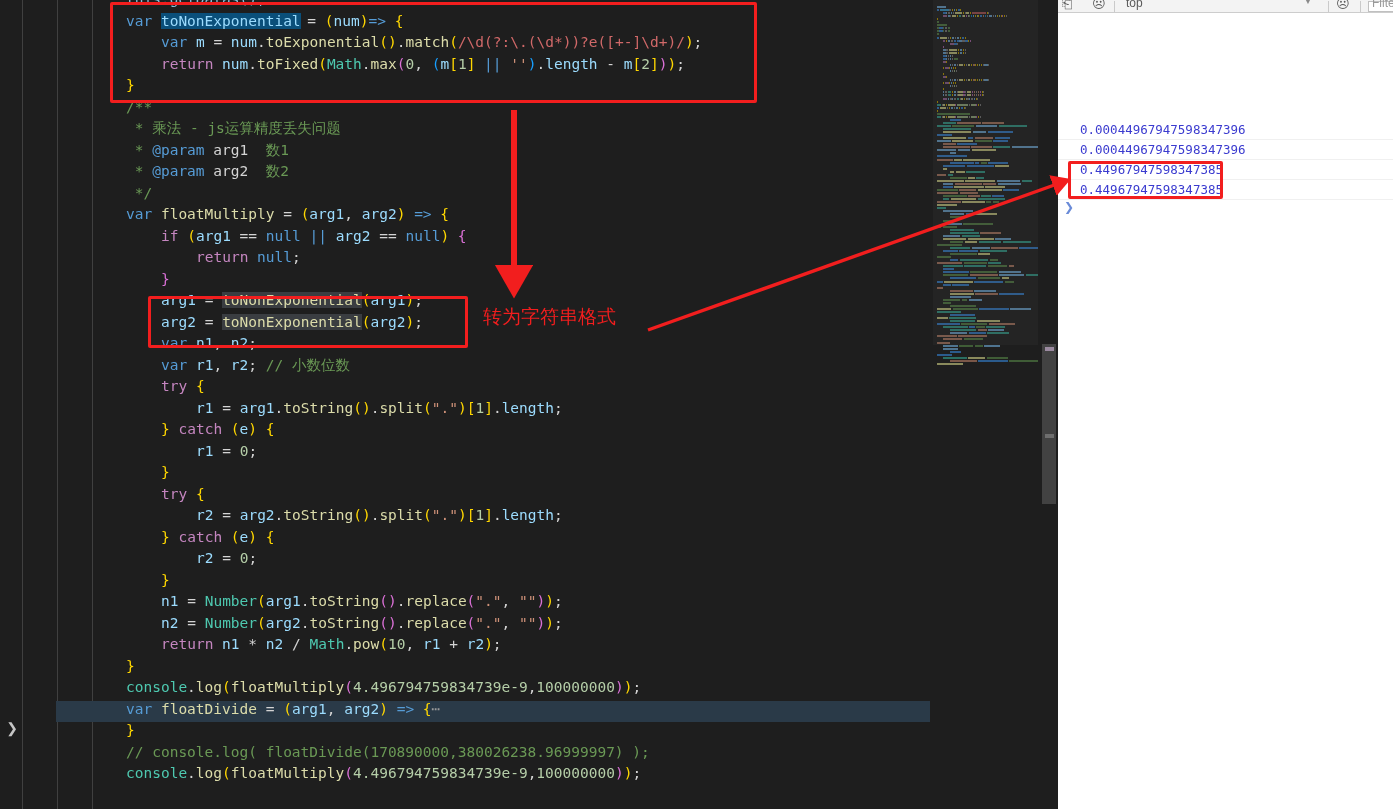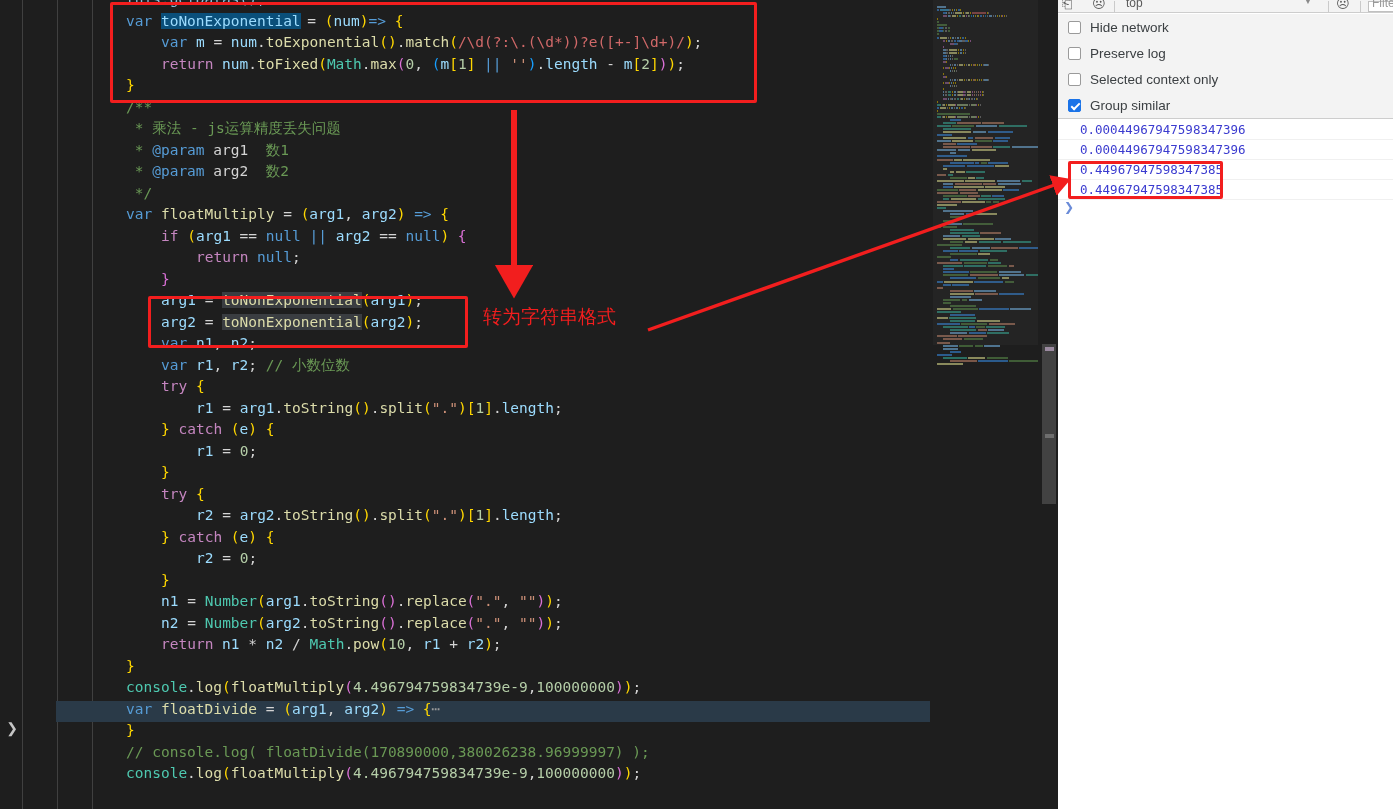--- a/index.html
+++ b/index.html
@@ -662,38 +662,20 @@
     <span class="dt-tb-sep" style="left:56px;"></span>
     <span id="dt-top-label">top</span>
     <span id="dt-top-caret">▼</span>
     <span class="dt-tb-sep" style="left:270px;"></span>
     <span class="dt-tb-icon" style="left:278px;">☹</span>
     <span class="dt-tb-sep" style="left:302px;"></span>
     <span id="dt-filter-box"></span>
     <span id="dt-filter-label">Filter</span>
   </div>
 
-  <div id="dt-options">
-      <div class="dt-opt" style="top: 0px;">
-        <span class="cb"></span>
-        <span class="dt-opt-label">Hide network</span>
-      </div>
-      <div class="dt-opt" style="top: 26px;">
-        <span class="cb"></span>
-        <span class="dt-opt-label">Preserve log</span>
-      </div>
-      <div class="dt-opt" style="top: 52px;">
-        <span class="cb"></span>
-        <span class="dt-opt-label">Selected context only</span>
-      </div>
-      <div class="dt-opt" style="top: 78px;">
-        <span class="cb checked"></span>
-        <span class="dt-opt-label">Group similar</span>
-      </div>
-    </div>
 
   <div id="dt-logs">
       <div class="log-row" style="top: 120px;">
         <span class="log-val">0.00044967947598347396</span>
       </div>
       <div class="log-row" style="top: 140px;">
         <span class="log-val">0.00044967947598347396</span>
       </div>
       <div class="log-row" style="top: 160px;">
         <span class="log-val">0.44967947598347385</span>

